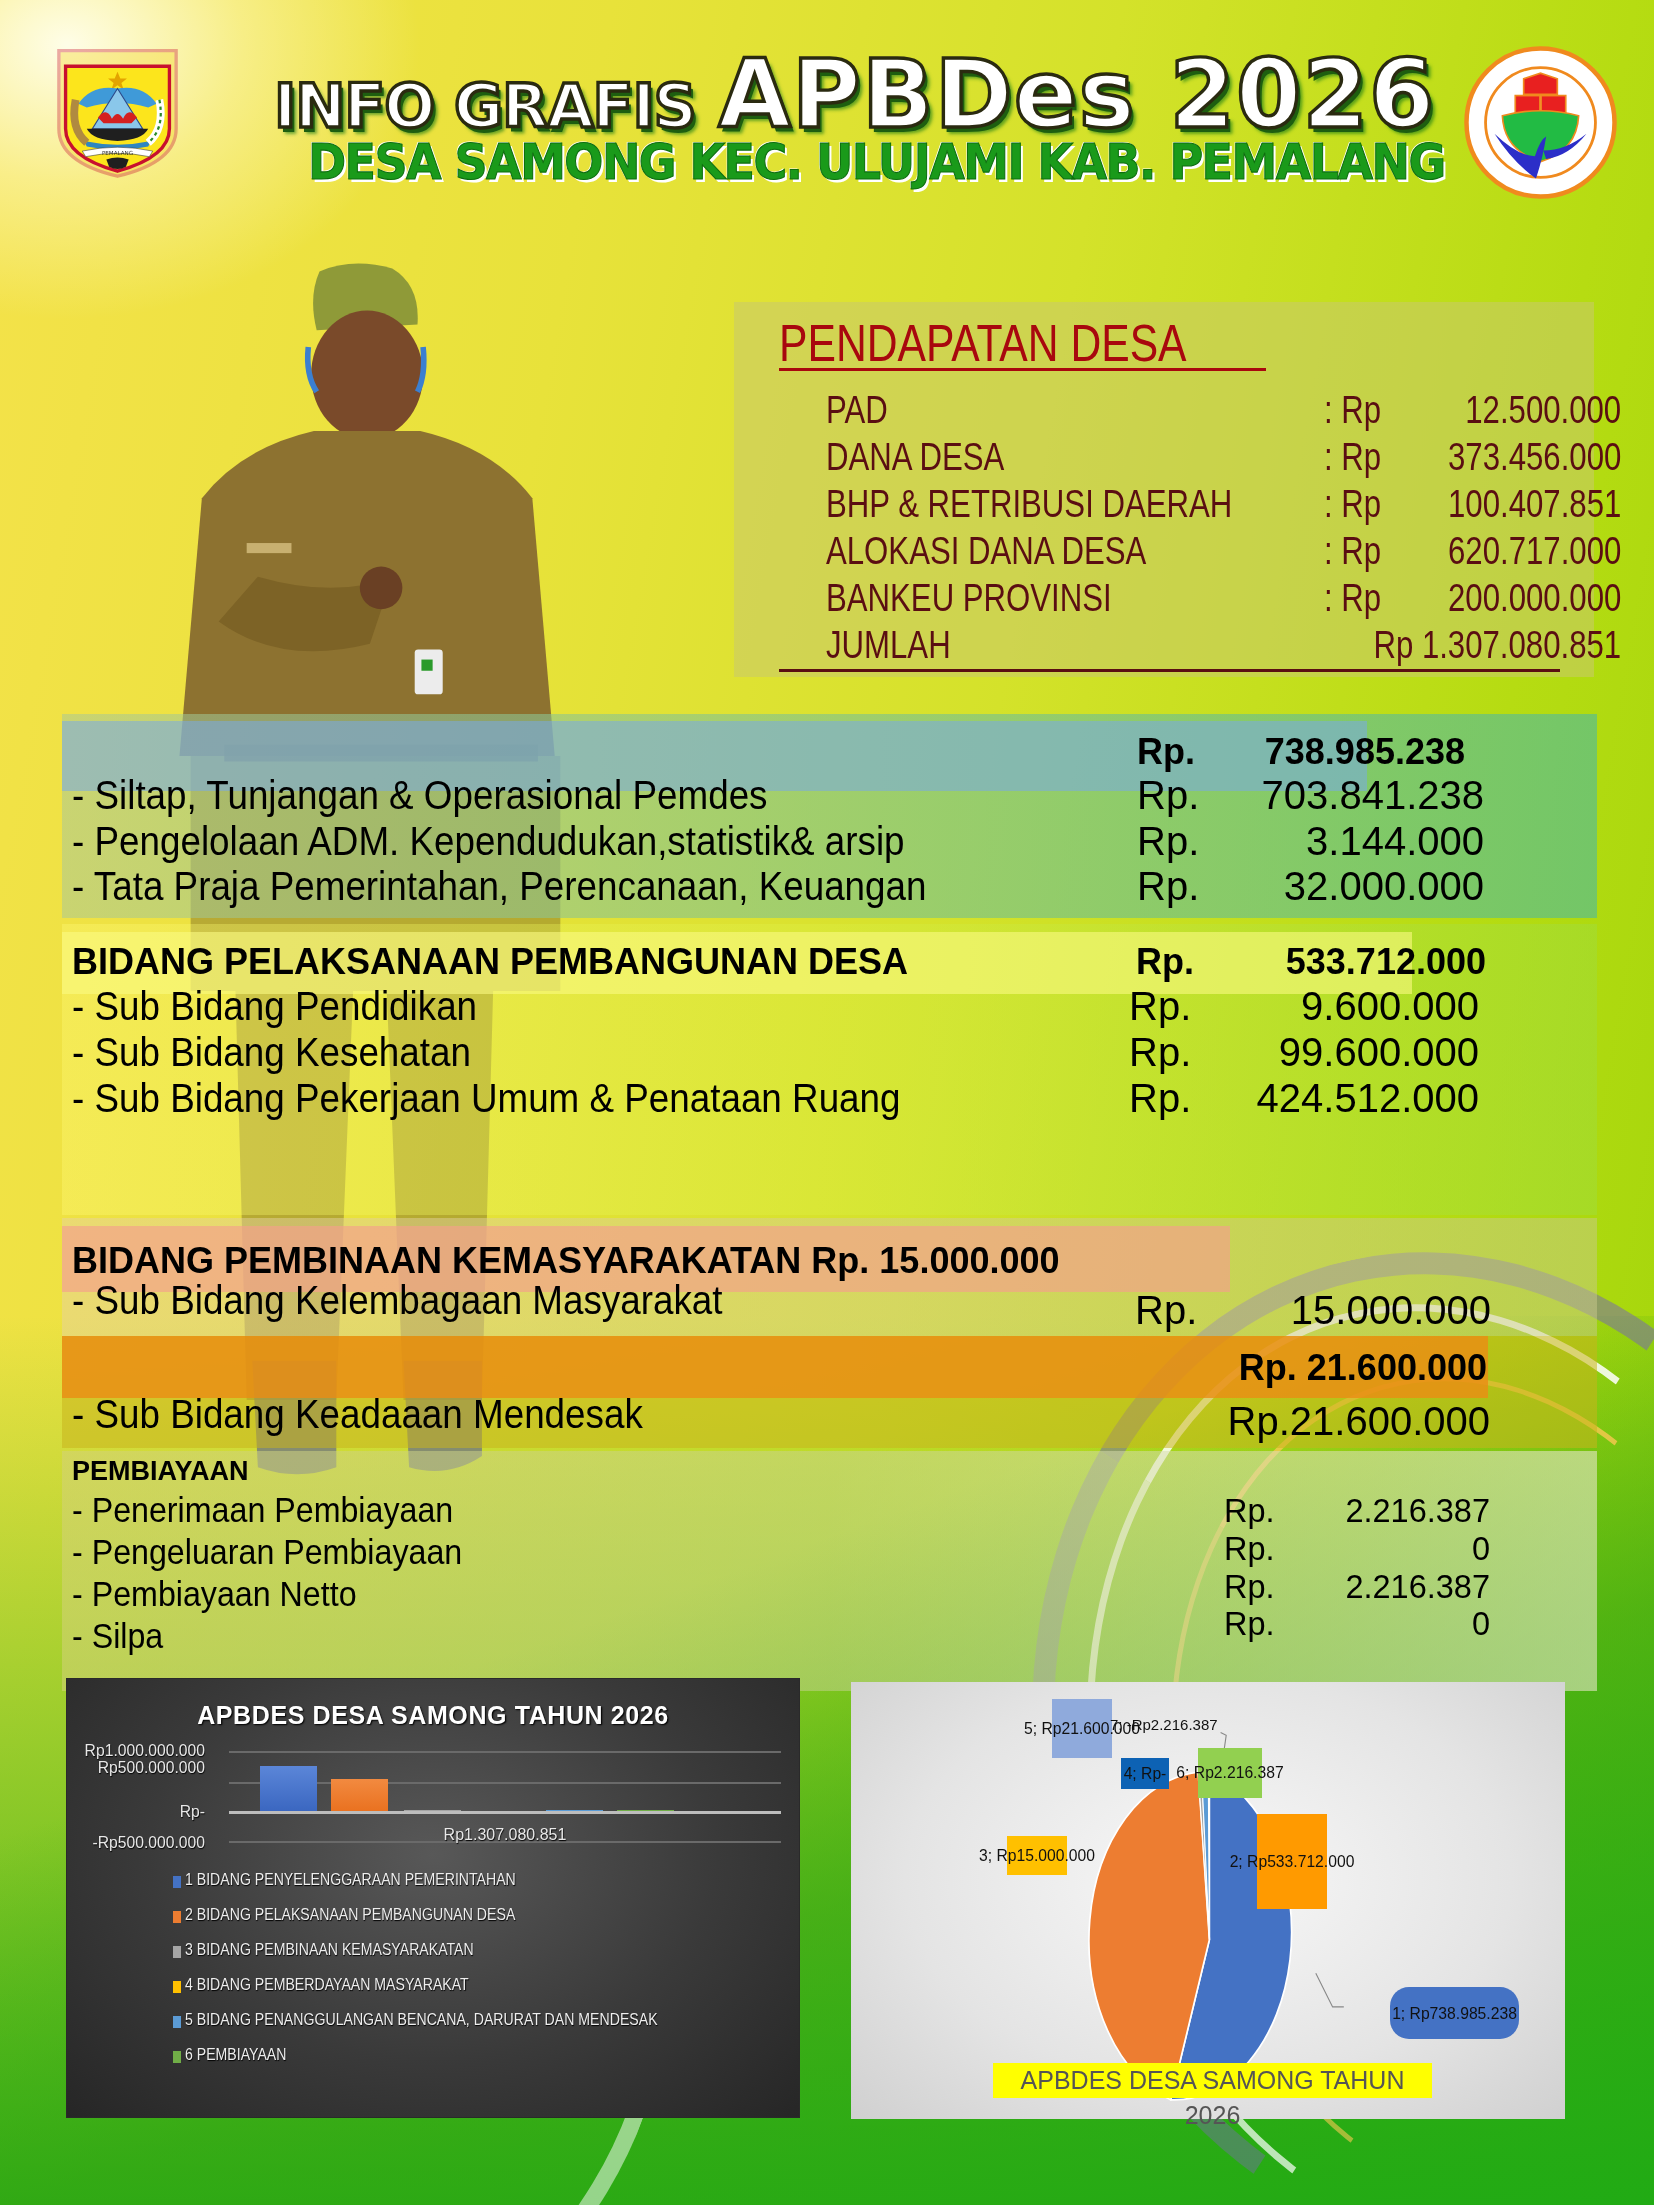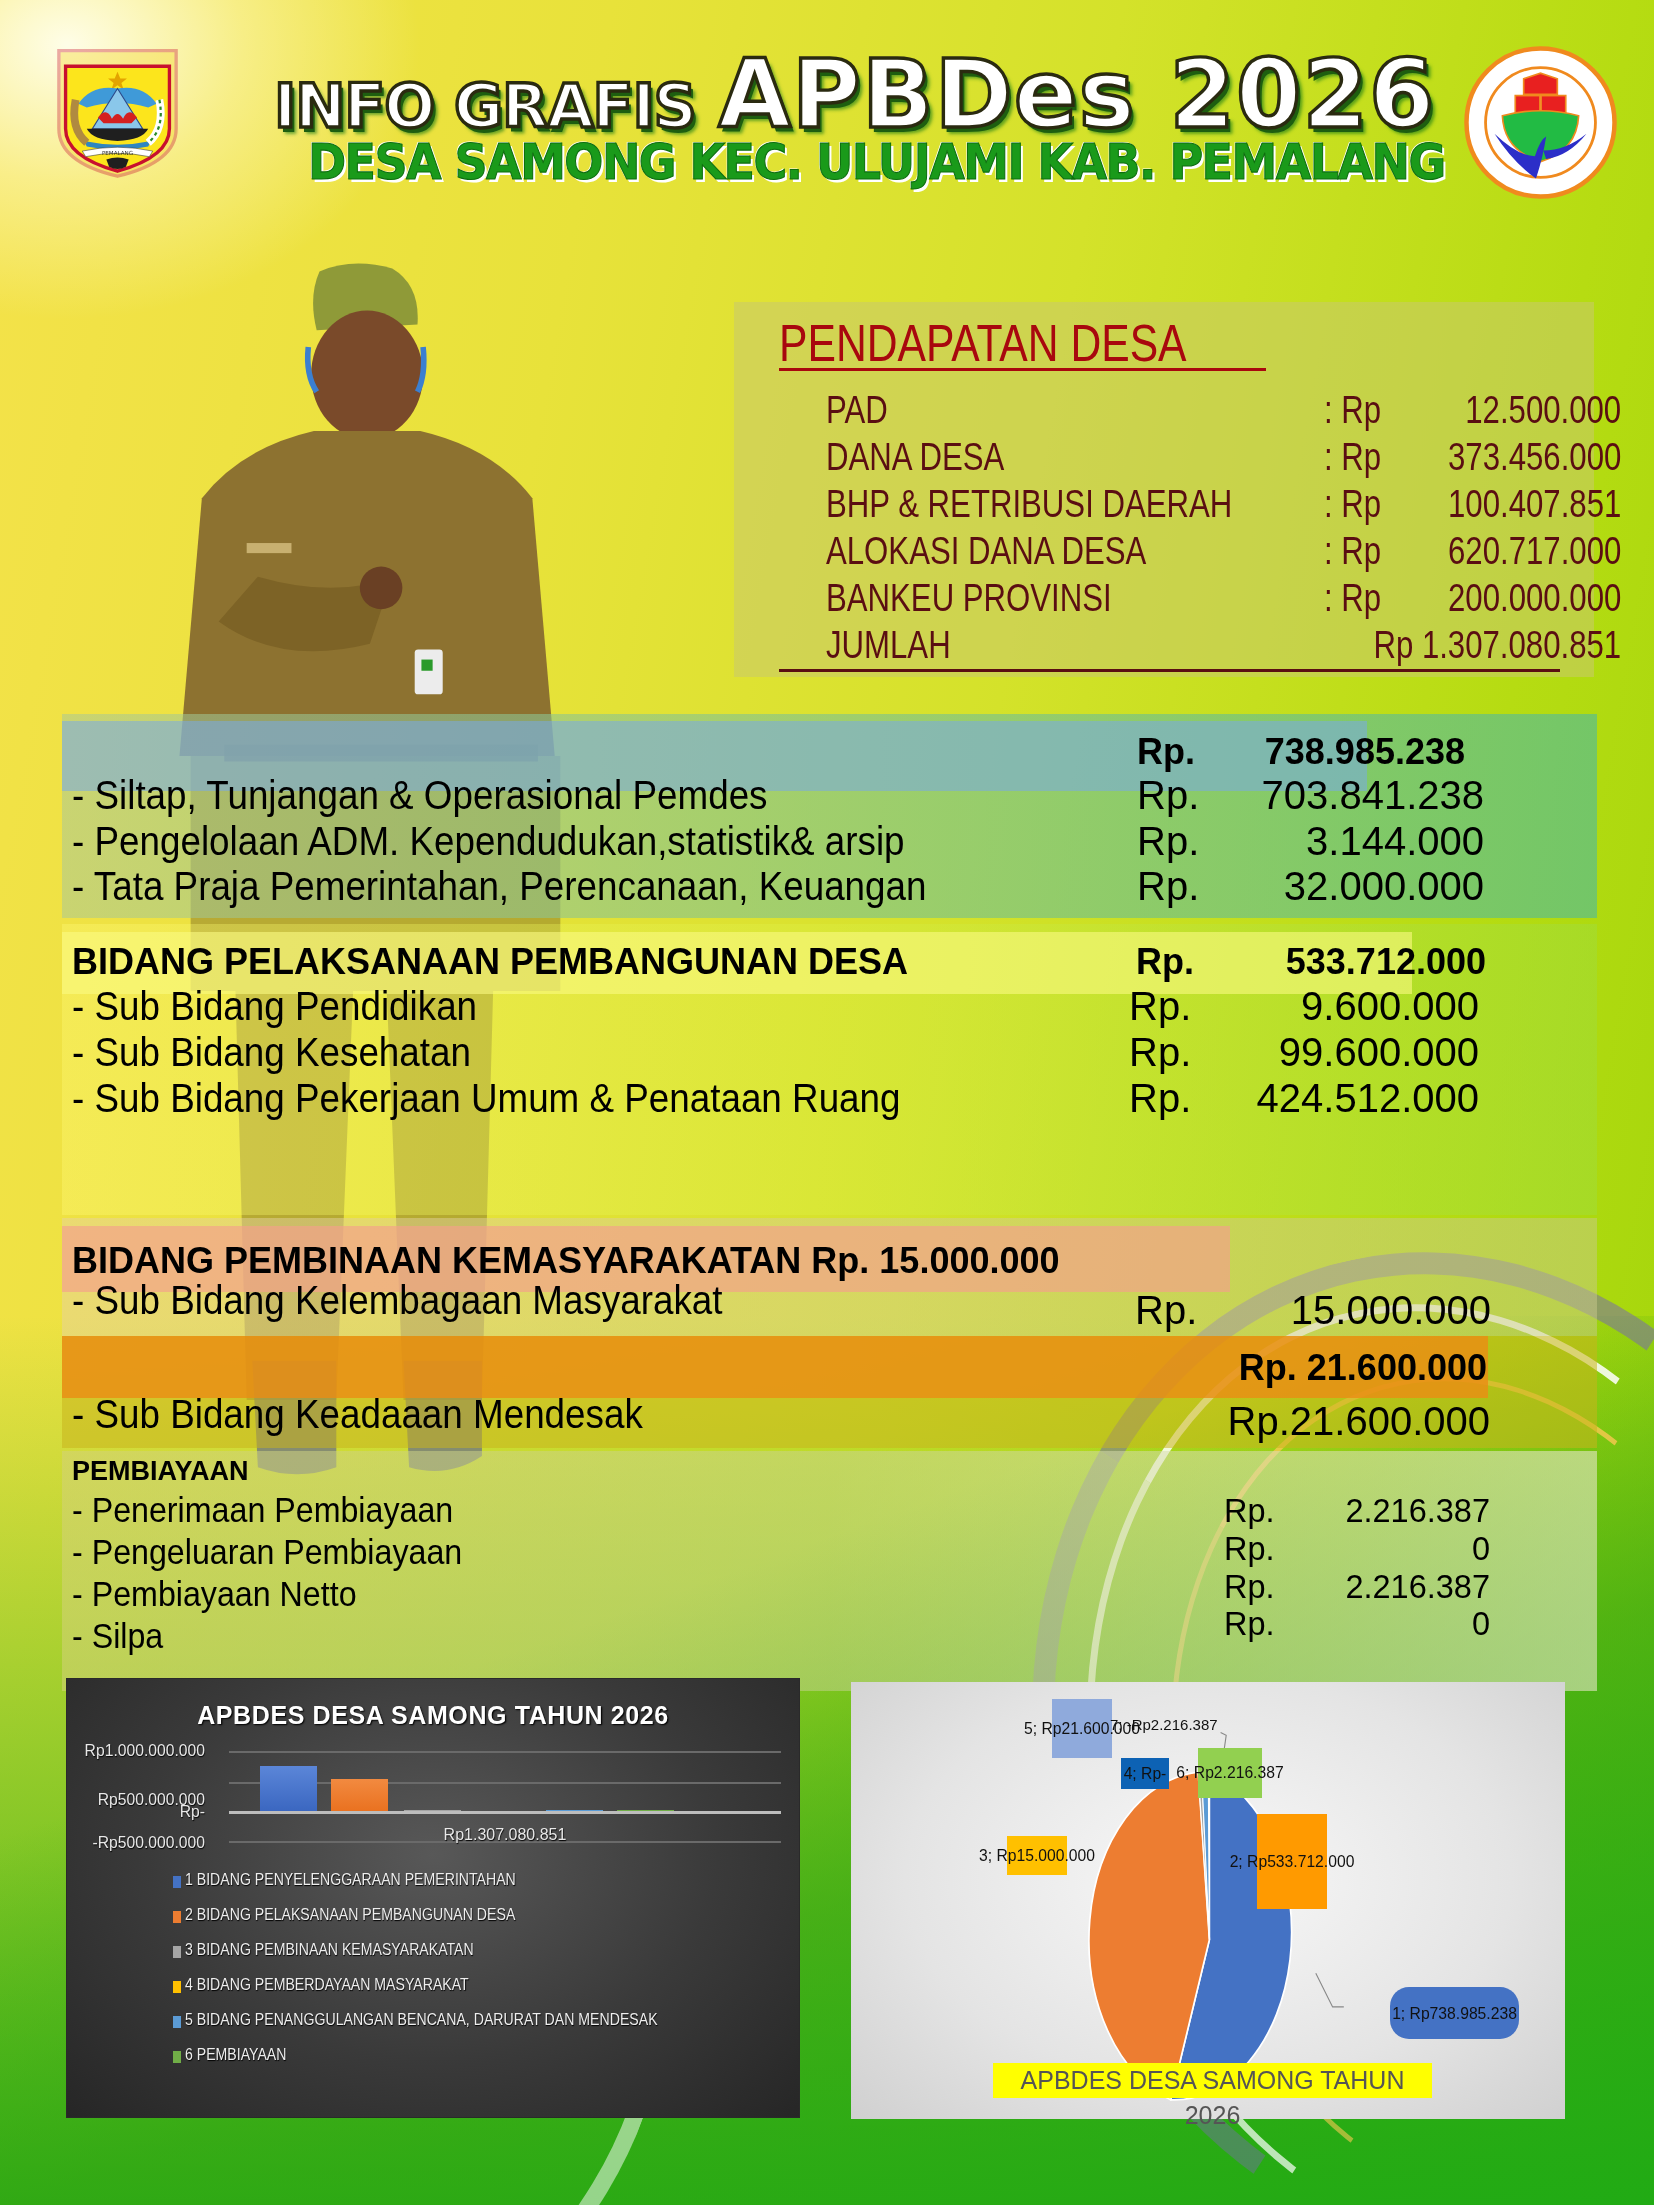--- a/index.html
+++ b/index.html
@@ -320,21 +320,21 @@
   <div class="line" style="top:165px;font-size:35px;">- Silpa</div>
   <div class="amt" style="left:1162px;top:155px;width:266px;font-size:32.5px;">
     <span class="rp">Rp.</span>
     <span class="v">0</span>
   </div>
 </div>
 
 <div class="bar-chart">
   <div class="bar-title">APBDES DESA SAMONG TAHUN 2026</div>
   <div class="yax" style="top:63px;">Rp1.000.000.000</div>
-  <div class="yax" style="top:112px;margin-left:37px;">Rp500.000.000</div>
+  <div class="yax" style="top:80px;margin-left:37px;">Rp500.000.000</div>
   <div class="yax" style="top:124px;">Rp-</div>
   <div class="yax" style="top:155px;">-Rp500.000.000</div>
   <div class="grid" style="top:72px;"></div>
   <div class="grid" style="top:103px;"></div>
   <div class="grid" style="top:162px;"></div>
 
   <div class="bar" style="left:193px;top:87px;height:46px;background:linear-gradient(#5b86d8,#3a66c0);"></div>
   <div class="bar" style="left:264px;top:100px;height:34px;background:linear-gradient(#f28a40,#e9701e);"></div>
   <div class="bar" style="left:337px;top:131px;height:2.2px;background:#a5a5a5;"></div>
   <div class="bar" style="left:479px;top:131px;height:2.2px;background:#5b9bd5;"></div>

